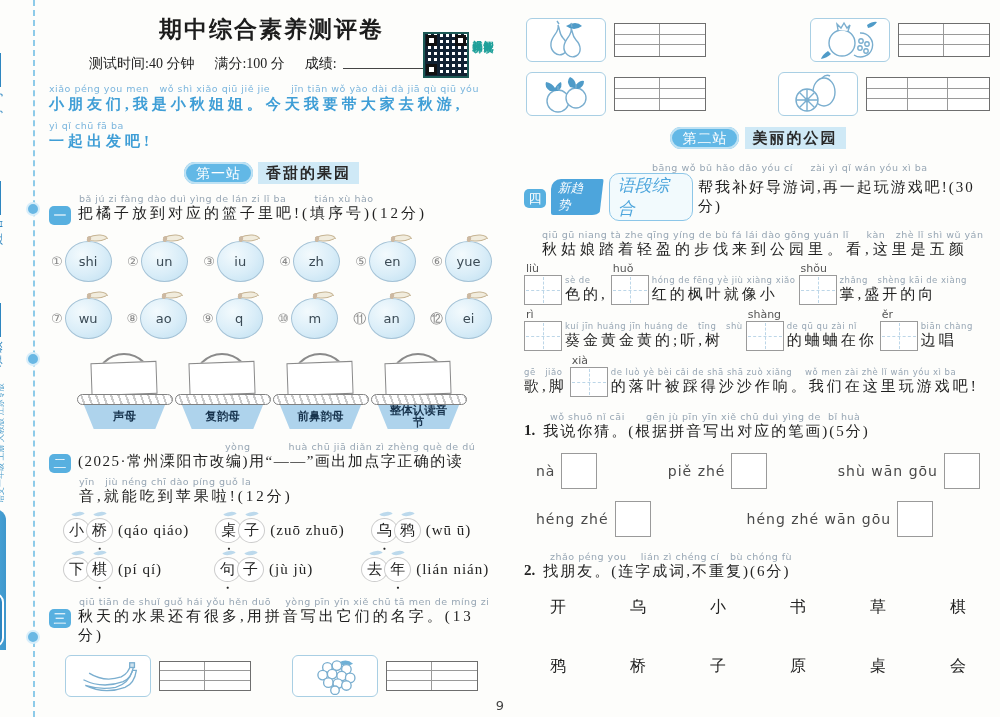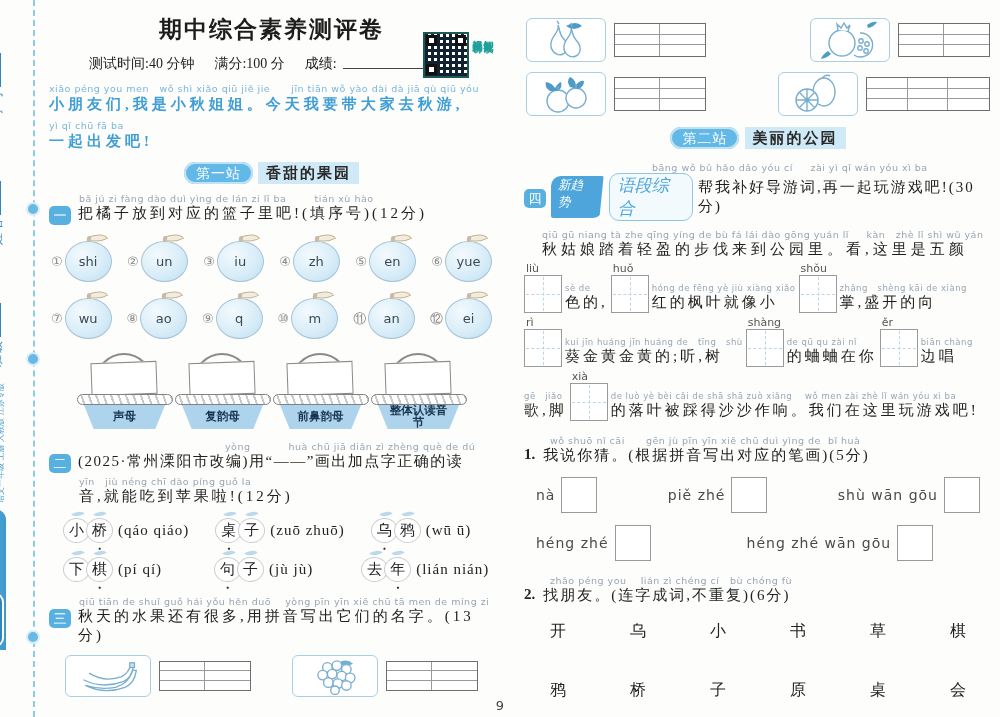--- a/index.html
+++ b/index.html
@@ -94,28 +94,28 @@
   .pgrid.c2 div:nth-child(2n),.pgrid.c3 div:nth-child(3n){ border-right:none; }
   .pgrid.c2 div:nth-child(n+5),.pgrid.c3 div:nth-child(n+7){ border-bottom:none; }
 
   
   .rfruits { display:flex; justify-content:space-between; margin:10px 2px 0 2px; }
   .imgbox.r { width:80px; height:44px; }
 
   .q4head { margin-top:14px; position:relative; }
   .q4head .pline { margin-left:128px; }
   .q4line { display:flex; align-items:center; gap:5px; }
-  .tag-new { background:#4da5dc; color:#fff; font-size:12.5px; font-style:italic; padding:1px 9px 7px 7px; border-radius:10px 2px 12px 2px; clip-path:polygon(0 0,100% 0,92% 100%,0 100%); }
+  .tag-new { background:#4da5dc; color:#fff; font-size:12.5px; font-style:italic; padding:1px 9px 1px 7px; border-radius:10px 2px 12px 2px; clip-path:polygon(0 0,100% 0,92% 100%,0 100%); }
   .tag-type { color:#4da5dc; background:#f2fafd; border:1px solid #8cc6e8; font-size:17px; font-style:italic; padding:0 8px; border-radius:10px; }
   .q4line .qtext { letter-spacing:2px; }
 
   .passage { margin-top:8px; }
   .pa-line { margin-top:4px; }
   .seg-row { display:flex; align-items:flex-end; gap:3px; margin-top:16px; }
-  .tbox { position:relative; width:38px; height:38px; border:1.5px solid #9a9a9a; background:#fff; flex:none; }
+  .tbox { position:relative; width:38px; height:30px; border:1.5px solid #9a9a9a; background:#fff; flex:none; }
   .tbox::before { content:""; position:absolute; left:1px; right:1px; top:50%; border-top:1px dashed #bcd6e8; }
   .tbox::after  { content:""; position:absolute; top:1px; bottom:1px; left:50%; border-left:1px dashed #bcd6e8; }
   .tbox .blabel { position:absolute; top:-14px; left:1px; font-size:11px; color:#555; letter-spacing:0; white-space:nowrap; }
   .txtcol { display:flex; flex-direction:column; justify-content:flex-end; padding-bottom:1px; }
   .txtcol .hline { font-size:15px; letter-spacing:3px; font-family:"Liberation Serif",serif; color:#1f1f1f; }
   .txtcol .pline { font-size:8.5px; }
 
   .subq { margin-top:14px; }
   .subq .pline { margin-left:26px; }
   .subq-head { display:flex; gap:8px; font-family:"Liberation Serif",serif; font-size:15px; letter-spacing:2px; }

